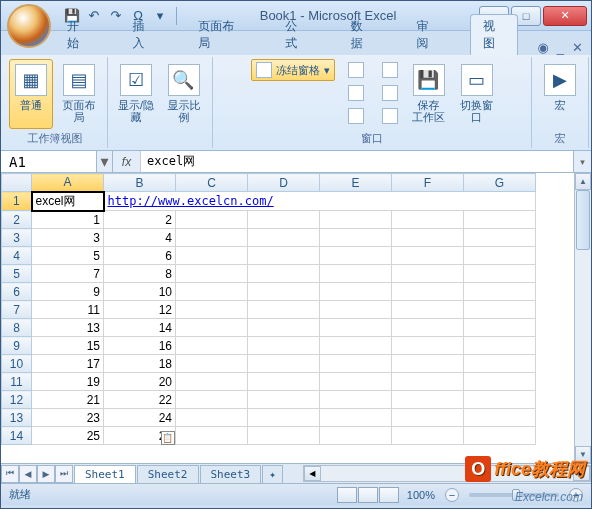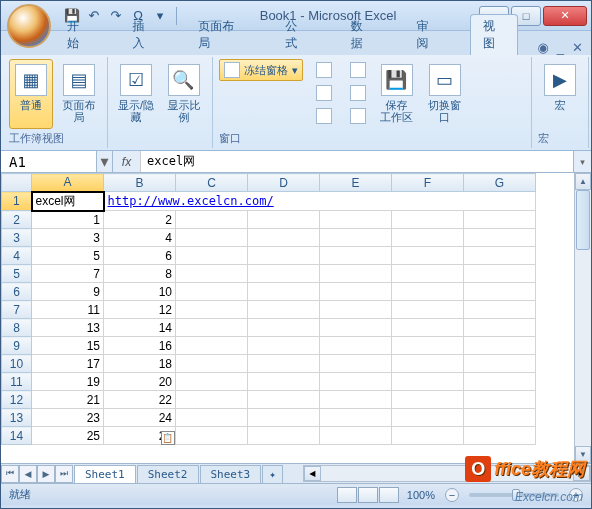--- a/index.html
+++ b/index.html
@@ -21,27 +21,27 @@
 .tabs { height:24px; display:flex; align-items:flex-end; padding-left:54px; gap:20px; }
 .tab { padding:3px 12px; font-size:12px; color:#2a5a8a; border-radius:4px 4px 0 0; cursor:pointer; }
 .tab.active { background:#e8f0fa; border:1px solid #9ab8d8; border-bottom:none; color:#2a5a8a; }
 .tab-tail { margin-left:auto; display:flex; gap:8px; padding-right:8px; align-items:center; }
 .tab-tail span { font-size:13px; color:#4a6a9a; }
 
 
 .ribbon { height:96px; background:linear-gradient(#e8f0fa,#d8e8f8); border-bottom:1px solid #9ab8d8; display:flex; padding:2px; }
 .rgroup { border-right:1px solid #b0c8e0; padding:2px 6px; display:flex; flex-direction:column; position:relative; }
 .rgroup-body { flex:1; display:flex; gap:4px; align-items:flex-start; }
-.rgroup-label { font-size:11px; color:#4a6a9a; text-align:left; padding:2px 0; }
+.rgroup-label { font-size:11px; color:#4a6a9a; text-align:center; padding:2px 0; }
 .bigbtn { width:44px; height:70px; display:flex; flex-direction:column; align-items:center; justify-content:flex-start; padding-top:4px; font-size:11px; color:#2a5a8a; border:1px solid transparent; border-radius:3px; }
 .bigbtn.sel { background:linear-gradient(#fff0c0,#ffd870); border:1px solid #d0a030; }
 .bigbtn .bi { width:32px; height:32px; background:#fff; border:1px solid #a0b8d0; margin-bottom:3px; display:flex; align-items:center; justify-content:center; font-size:18px; }
 .bigbtn .lbl { text-align:center; line-height:12px; }
 .smbtn { height:22px; display:flex; align-items:center; gap:4px; font-size:11px; color:#2a5a8a; padding:0 4px; border:1px solid transparent; border-radius:2px; }
-.smbtn.sel { background:linear-gradient(#fff0c0,#ffd870); border:1px solid #d0a030; }
+.smbtn.sel { background:linear-gradient(#fff0c0,#ffd870); border:1px solid #d0a030;margin-left:32px; }
 .smbtn .si { width:16px; height:16px; border:1px solid #a0b8d0; background:#fff; }
 .col { display:flex; flex-direction:column; gap:1px; }
 
 
 .fbar { height:22px; background:#e3edf9; display:flex; border-bottom:1px solid #a0b8d0; }
 .namebox { width:96px; border-right:1px solid #a0b8d0; background:#fff; display:flex; align-items:center; padding:0 8px; font-size:14px; font-family:"SimSun",monospace; }
 .nb-dd { width:16px; text-align:center; color:#666; border-right:1px solid #a0b8d0; display:flex; align-items:center; justify-content:center; }
 .fx { width:28px; display:flex; align-items:center; justify-content:center; font-style:italic; font-size:12px; color:#555; border-right:1px solid #ccc; }
 .finput { flex:1; background:#fff; padding:0 6px; font-size:12px; display:flex; align-items:center; font-family:"SimSun",monospace; }
 .fexpand { width:18px; background:#e3edf9; border-left:1px solid #a0b8d0; display:flex; align-items:center; justify-content:center; font-size:9px; color:#666; }

